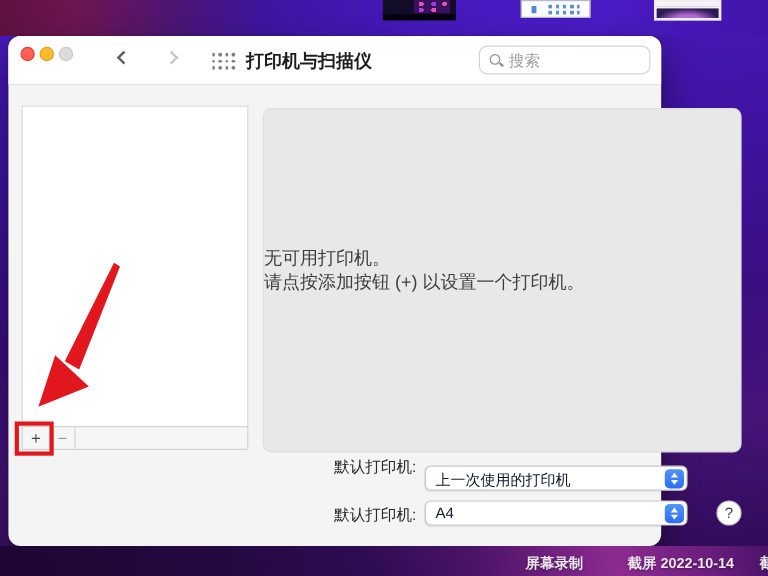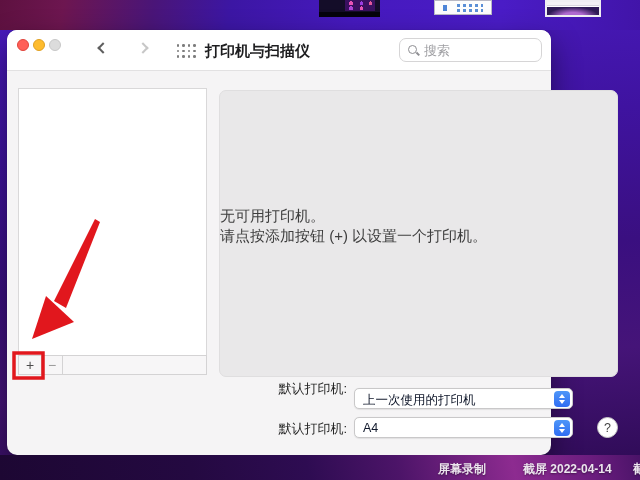--- a/index.html
+++ b/index.html
@@ -235,21 +235,21 @@
         <div class="up"></div>
         <div class="down"></div>
       </div>
   </div>
 
   <div class="help-btn">?</div>
 </div>
 
 <div class="desktop-bottom">
   <div class="dock-label" style="left:438px;">屏幕录制</div>
-  <div class="dock-label" style="left:523px;">截屏 2022-04-14</div>
+  <div class="dock-label" style="left:523px;">截屏 2022-10-14</div>
   <div class="dock-label bottom-partial">截</div>
 </div>
 
 <svg class="annotation-svg" viewBox="0 0 640 480">
   <polygon points="95,219 100,222 66,308 54,301" fill="#e1171d"></polygon>
   <polygon points="32,339 46,296 74,322" fill="#e1171d"></polygon>
   <rect x="14" y="353" width="29" height="25" fill="none" stroke="#e1171d" stroke-width="3.5"></rect>
 </svg>
 
 </body></html>

